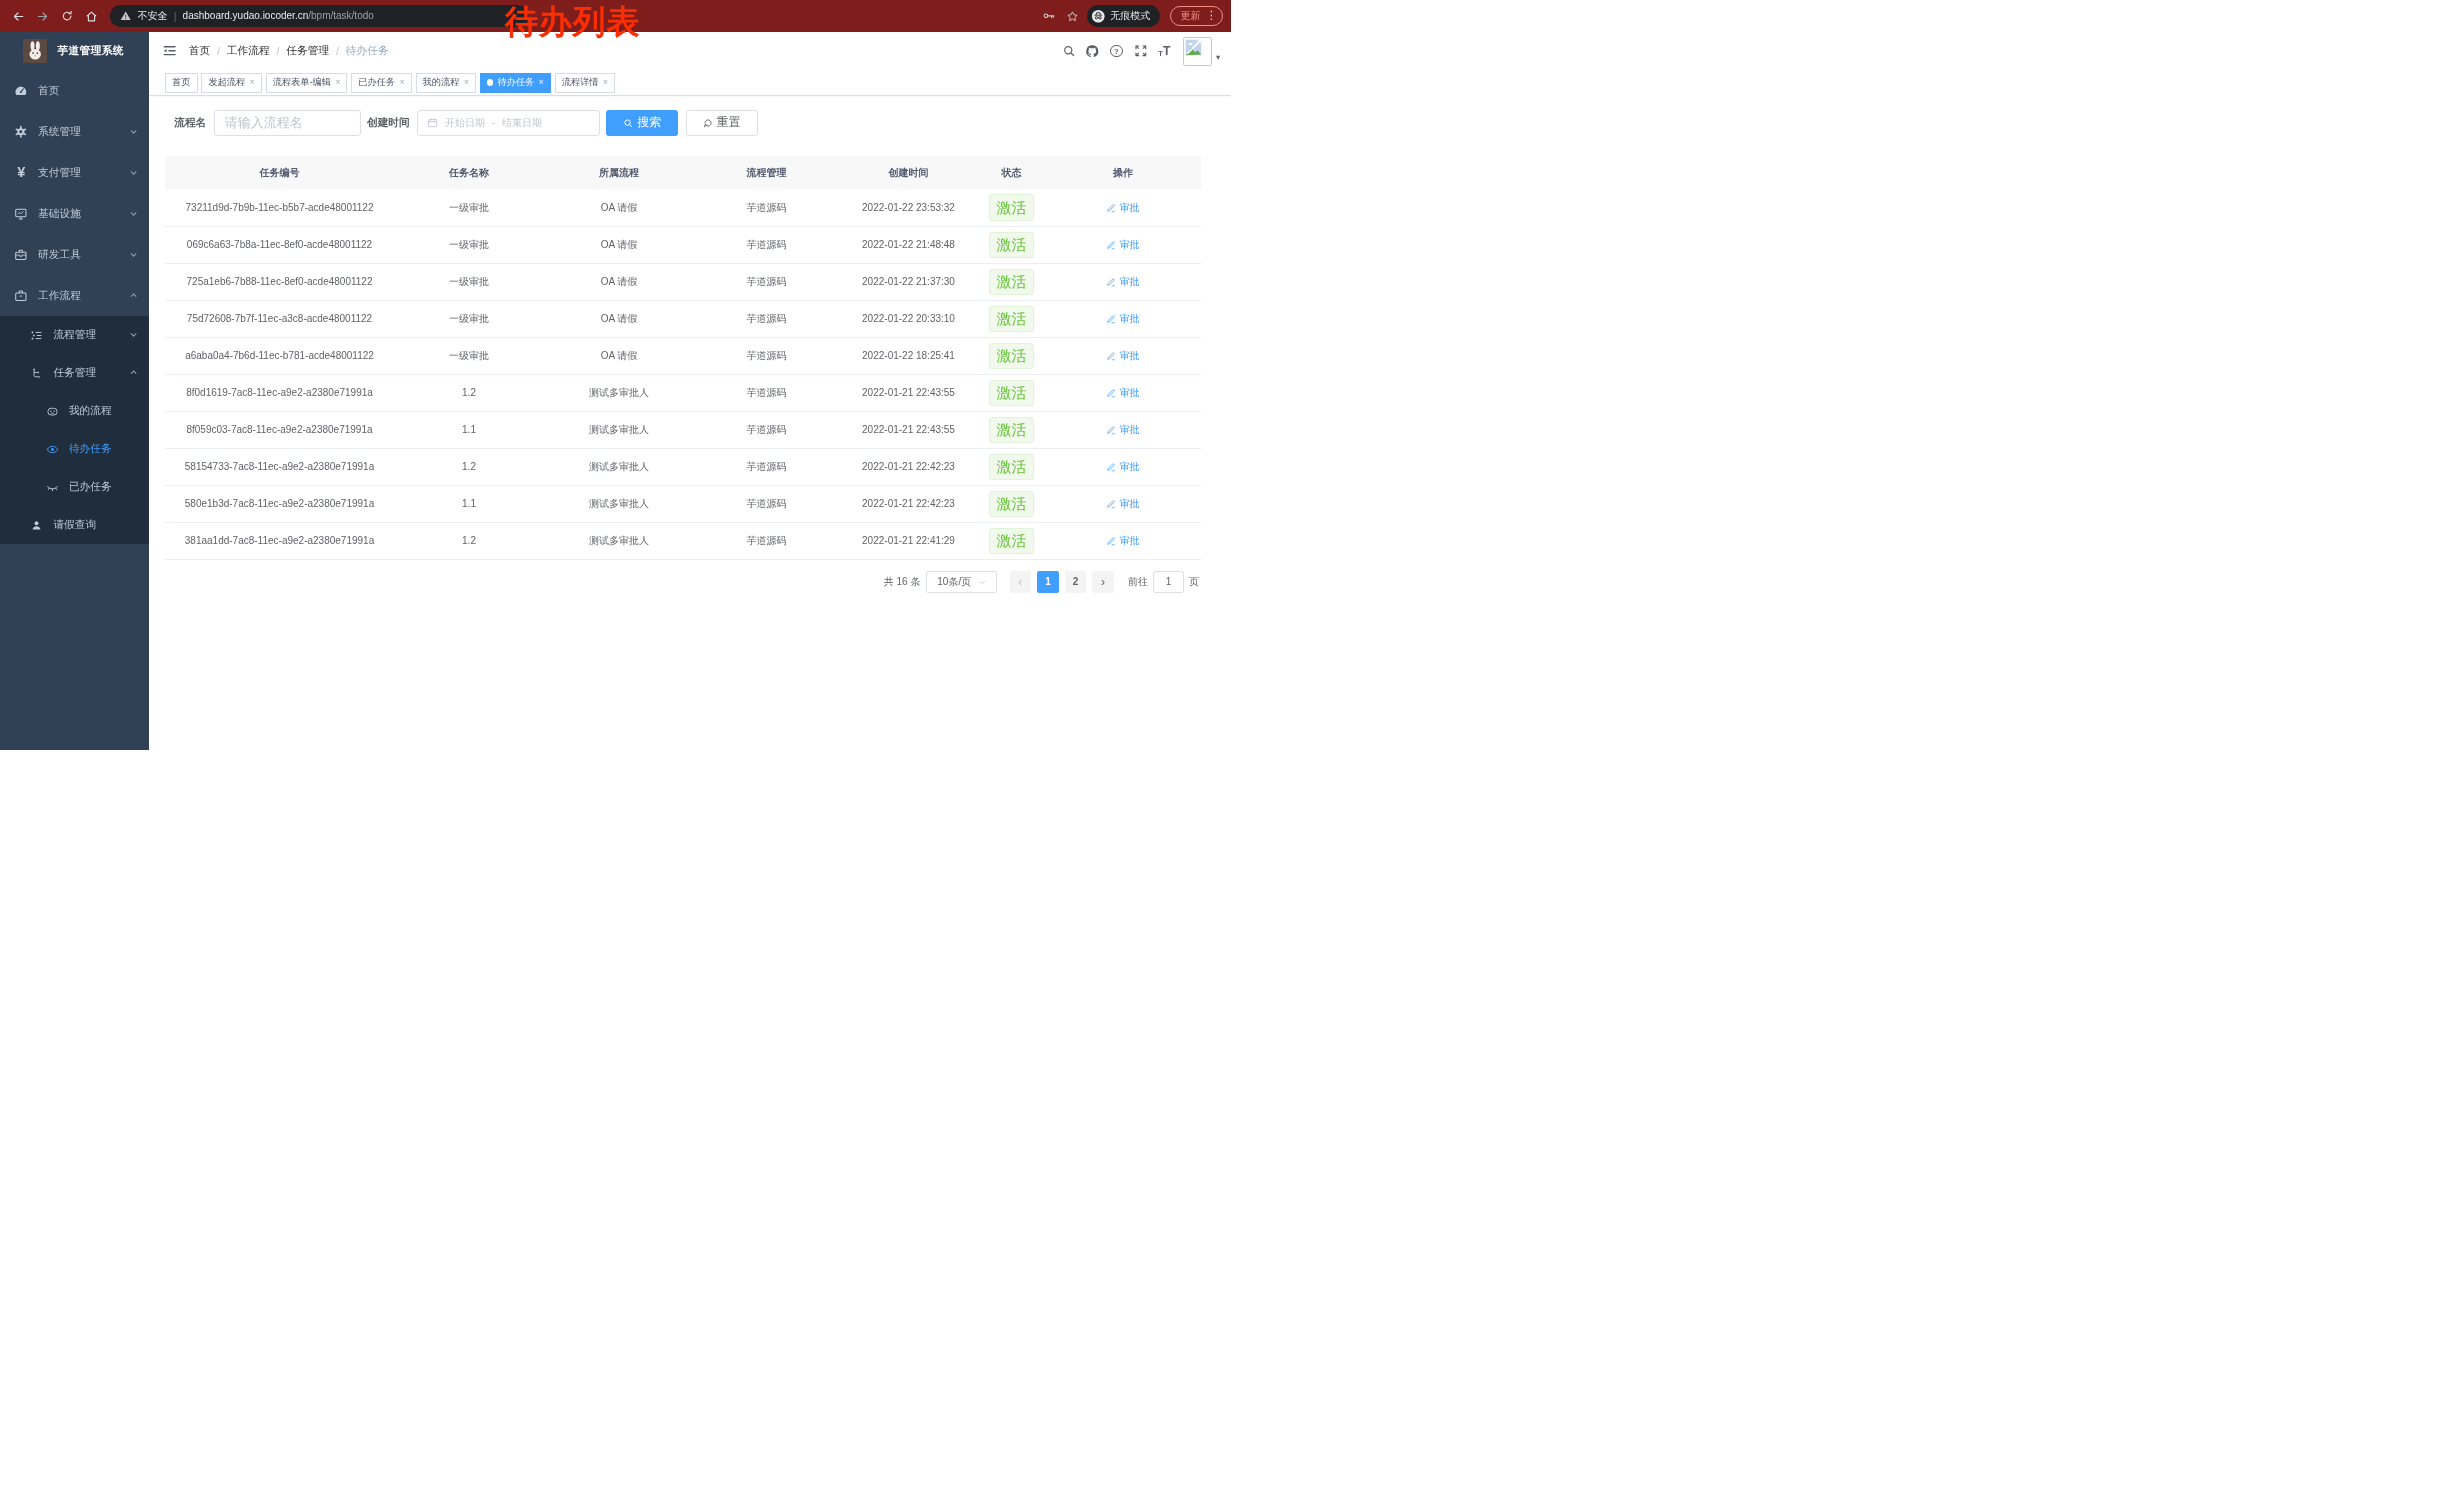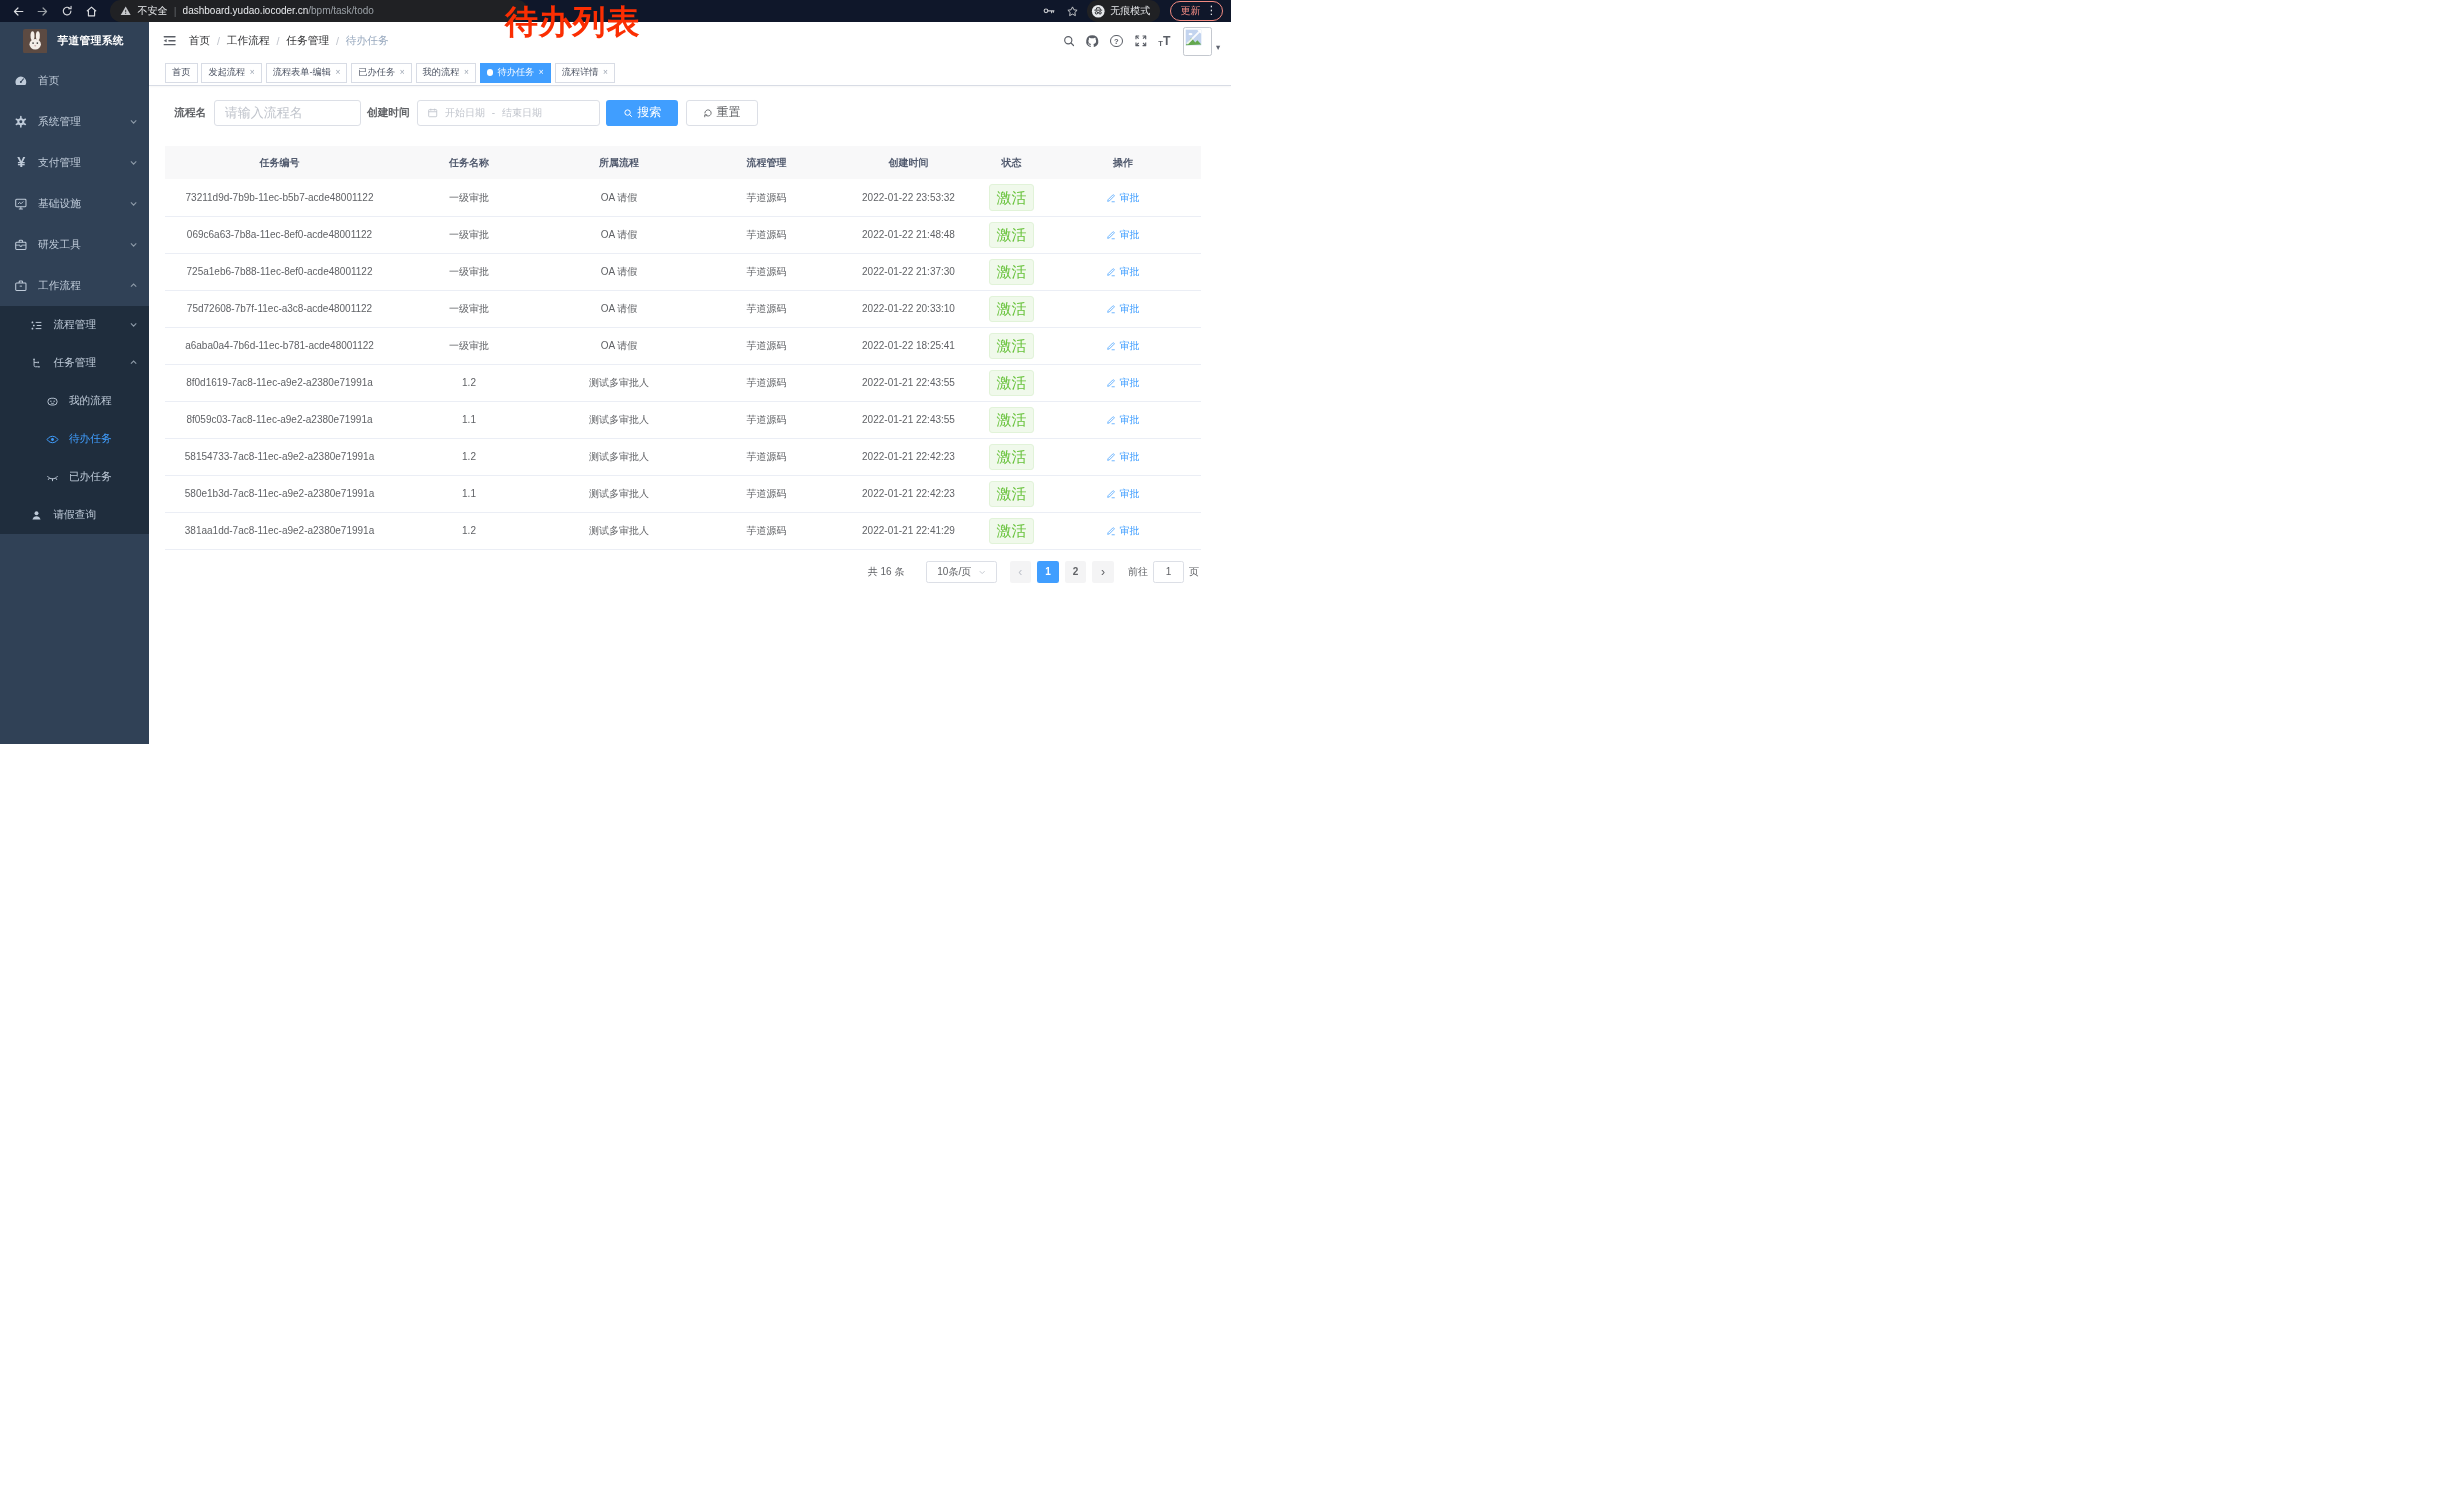--- a/index.html
+++ b/index.html
@@ -1,21 +1,21 @@
 <!DOCTYPE html>
 <html style="font-size:12.2px"><head>
 <meta charset="utf-8">
 <style>
   *{box-sizing:border-box;margin:0;padding:0}
   html,body{width:1231px;height:750px;overflow:hidden}
   body{font-family:"Liberation Sans","DejaVu Sans",sans-serif;background:#fff;position:relative}
   svg{display:block}
 
   
-  .browser{height:22px;background:#0f172a;display:flex;align-items:center;padding:0 7.6px;gap:3.1px}
+  .browser{height:32px;background:#7f1d1d;display:flex;align-items:center;padding:0 7.6px;gap:3.1px}
   .bicon{width:21.4px;height:20px;display:flex;align-items:center;justify-content:center;color:#dadce0;cursor:pointer}
   .addr{width:418px;height:21.4px;background:#202124;border-radius:10.7px;display:flex;align-items:center;padding:0 10px;gap:6.1px;margin-left:4.6px;color:#e8eaed;font-size:10px;cursor:text}
   .addr .path{color:#9aa0a6}
   .addr .pipe{color:#5f6368;font-size:10.7px}
   .bspacer{flex:1}
   .incog{height:21.4px;background:#202124;border-radius:10.7px;display:flex;align-items:center;gap:5.3px;padding:0 9.2px 0 3.8px;color:#e8eaed;font-size:10px}
   .update{height:20.6px;border:0.8px solid #f28b82;border-radius:10.7px;display:flex;align-items:center;gap:5.3px;padding:0 5.3px 0 9.2px;color:#f28b82;font-size:10px;cursor:pointer;margin-left:7.6px}
   .update .dots{color:#e8eaed;font-size:11.4px;line-height:1}
 
   
@@ -73,21 +73,21 @@
   .btn.plain{background:#fff;border-color:#dcdfe6;color:#606266;margin-left:7.6px}
 
   table{width:1034px;border-collapse:collapse;table-layout:fixed;font-size:10px;color:#606266}
   thead th{background:#f8f8f9;color:#515a6e;font-weight:700;height:33px;text-align:center}
   tbody td{height:37px;text-align:center;border-bottom:0.8px solid #ebeef5;overflow:hidden;white-space:nowrap}
   .tag-s{display:inline-block;padding:2.3px 6.9px;border:0.8px solid #e1f3d8;background:#f0f9eb;color:#67c23a;border-radius:3.1px;font-size:15px;line-height:1.3}
   .act{color:#409eff;display:inline-flex;align-items:center;gap:3.1px;text-decoration:none;cursor:pointer}
 
   
   .pager{width:1034px;display:flex;align-items:center;justify-content:flex-end;margin-top:11.4px;font-size:10px;color:#606266}
-  .pager .total{margin-right:22px}
+  .pager .total{margin-right:6px}
   .psel{width:71px;height:21.4px;border:0.8px solid #dcdfe6;border-radius:2.3px;display:flex;align-items:center;justify-content:center;gap:6.9px;color:#606266;margin-right:9.2px;cursor:pointer;background:#fff}
   .psel .pchev{color:#c0c4cc;margin-top:1.5px}
   .pbtn{min-width:21.4px;height:21.4px;background:#f4f4f5;border-radius:2.3px;display:flex;align-items:center;justify-content:center;margin:0 3.1px;color:#606266;font-weight:700;cursor:pointer;font-size:10px}
   .pbtn.arrow{font-size:12.2px;font-weight:400}
   .pbtn.dis{color:#c0c4cc;cursor:default}
   .pbtn.on{background:#409eff;color:#fff}
   .goto{margin-left:11px;display:flex;align-items:center;gap:5.3px}
   .ginput{width:30.5px;height:21.4px;border:0.8px solid #dcdfe6;border-radius:2.3px;text-align:center;font-size:10px;color:#606266;outline:none;font-family:inherit}
 
   

